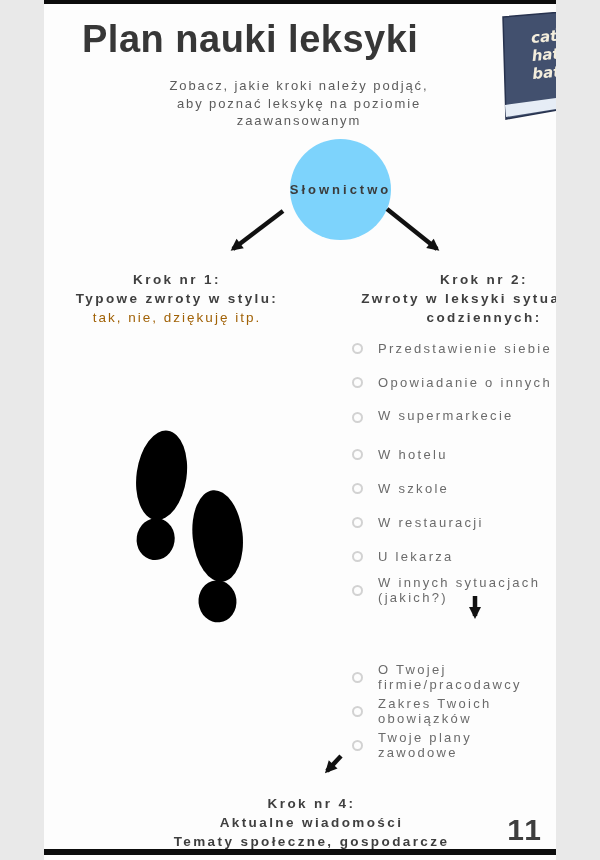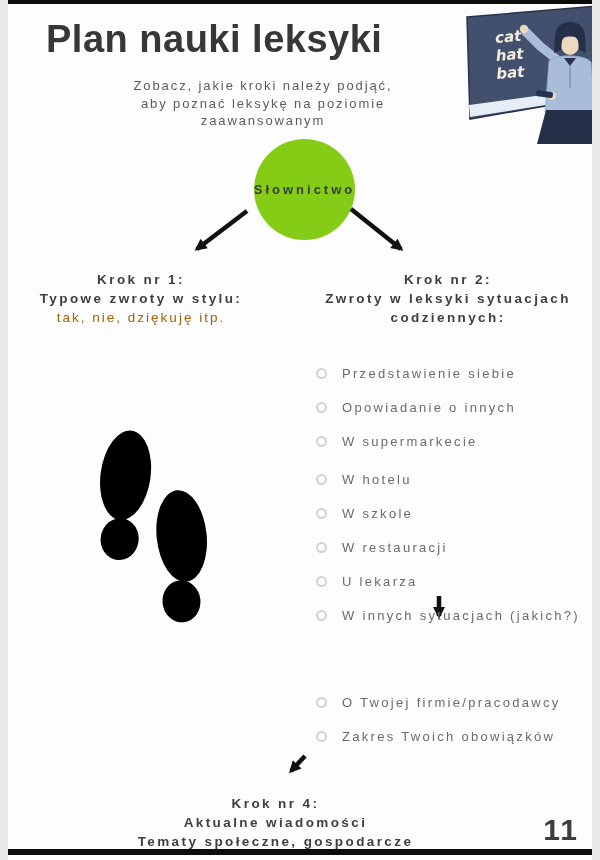--- a/index.html
+++ b/index.html
@@ -1,18 +1,18 @@
 <!DOCTYPE html>
 <html><head>
 <meta charset="utf-8">
 <style>
   * { margin:0; padding:0; box-sizing:border-box; }
   html,body { background:#e9e9e9; }
   .page {
-    position:relative; width:584px; height:860px; margin:0 auto;
+    position:relative; width:512px; height:860px; margin:0 auto;
     background:#fdfdfd; overflow:hidden;
     font-family:"Liberation Sans", sans-serif; color:#3d3d3d;
   }
   .bar { position:absolute; left:0; width:600px; background:#0c0c0c; }
   .bar.top { top:0; height:4px; }
   .bar.bottom { top:849px; height:6px; }
 
   .title {
     position:absolute; left:38px; top:18px;
     font-size:38px; font-weight:800; letter-spacing:0.5px; color:#373737;
@@ -20,36 +20,36 @@
   .subtitle {
     position:absolute; left:90px; top:77px; width:330px;
     text-align:center; font-size:13px; line-height:17.5px;
     letter-spacing:1.9px; color:#5c5c5c; font-weight:500;
   }
 
   .illu { position:absolute; left:452px; top:4px; }
 
   .root-circle {
     position:absolute; left:246px; top:139px; width:101px; height:101px;
-    border-radius:50%; background:#84cc16;
+    border-radius:50%; background:#7dd3fc;
     display:flex; align-items:center; justify-content:center;
     font-size:13px; font-weight:700; letter-spacing:3px; color:#3b3b3b;
   }
 
   .arrows { position:absolute; left:0; top:0; pointer-events:none; }
 
   .step-head { position:absolute; text-align:center; font-size:13.5px;
     line-height:19px; font-weight:700; letter-spacing:2.4px; color:#3f3f3f; }
   .step1 { left:8px;  top:270px; width:250px; }
   .step2 { left:295px; top:270px; width:290px; }
   .step3 { left:300px; top:630px; width:280px; }
   .step4 { left:115px; top:794px; width:305px; }
   .step-example { font-weight:400; color:#a16207; letter-spacing:2px; }
 
-  .checklist { position:absolute;margin-top:25px; }
+  .checklist { position:absolute; }
   .checklist.k2 { left:308px; top:341px; }
   .checklist.k3 { left:308px; top:670px; }
   .check-item { display:flex; align-items:center; height:14px; margin-bottom:20px; }
   .bullet {
     width:11px; height:11px; border:2px solid #d2d2d2; border-radius:50%;
     flex:0 0 auto; background:transparent;
   }
   .check-label {
     margin-left:15px; font-size:13px; letter-spacing:2.3px; color:#6b6b6b;
   }
@@ -139,21 +139,21 @@
 
   <div class="checklist k2">
     <div class="check-item">
       <span class="bullet"></span>
       <span class="check-label">Przedstawienie siebie</span>
     </div>
     <div class="check-item">
       <span class="bullet"></span>
       <span class="check-label">Opowiadanie o innych</span>
     </div>
-    <div class="check-item" style="margin-bottom:24px;">
+    <div class="check-item" style="margin-bottom:24px;align-items:flex-end;">
       <span class="bullet"></span>
       <span class="check-label">W supermarkecie</span>
     </div>
     <div class="check-item">
       <span class="bullet"></span>
       <span class="check-label">W hotelu</span>
     </div>
     <div class="check-item">
       <span class="bullet"></span>
       <span class="check-label">W szkole</span>
@@ -186,20 +186,24 @@
 
   <div class="checklist k3">
     <div class="check-item">
       <span class="bullet"></span>
       <span class="check-label">O Twojej firmie/pracodawcy</span>
     </div>
     <div class="check-item">
       <span class="bullet"></span>
       <span class="check-label">Zakres Twoich obowiązków</span>
     </div>
+    <div class="check-item">
+      <span class="bullet"></span>
+      <span class="check-label">Twoje plany zawodowe</span>
+    </div>
   </div>
 
   <div class="step-head step4">
     <div>Krok nr 4:</div>
     <div>Aktualne wiadomości</div>
     <div>Tematy społeczne, gospodarcze</div>
   </div>
 
   <div class="page-number">11</div>
 

